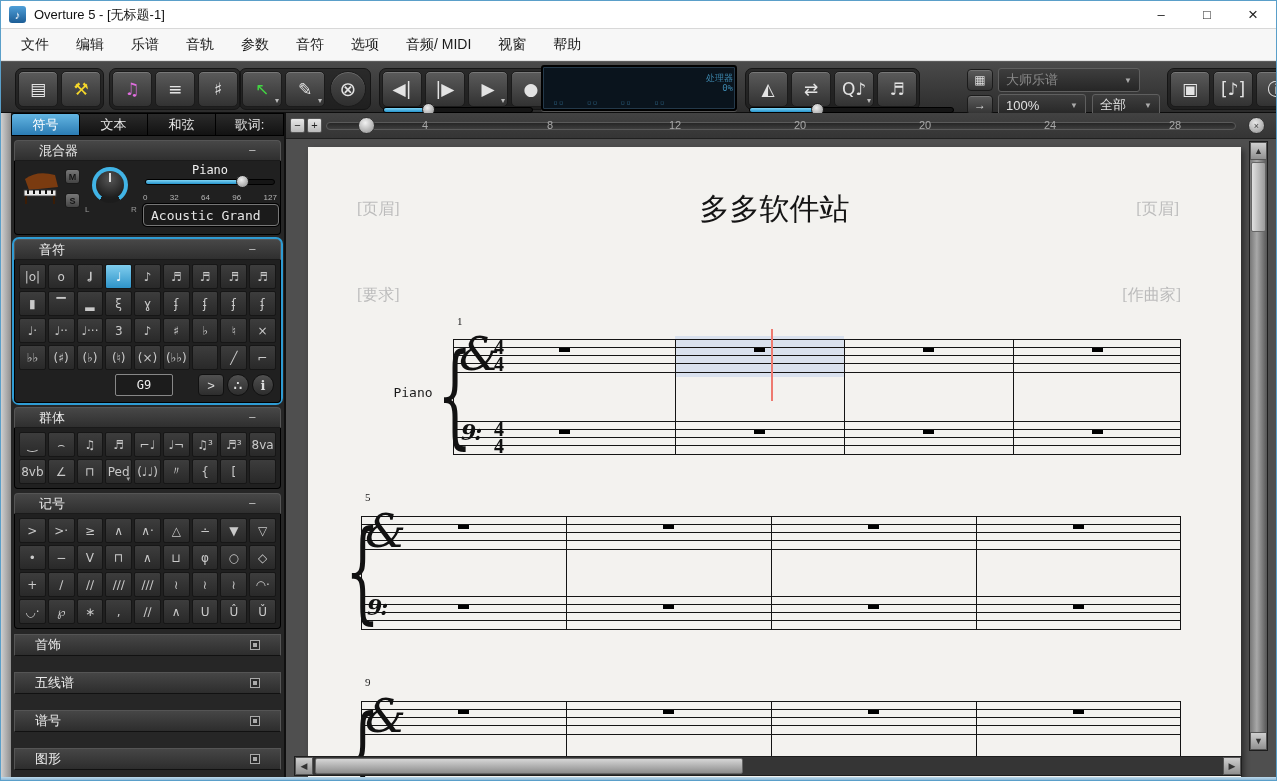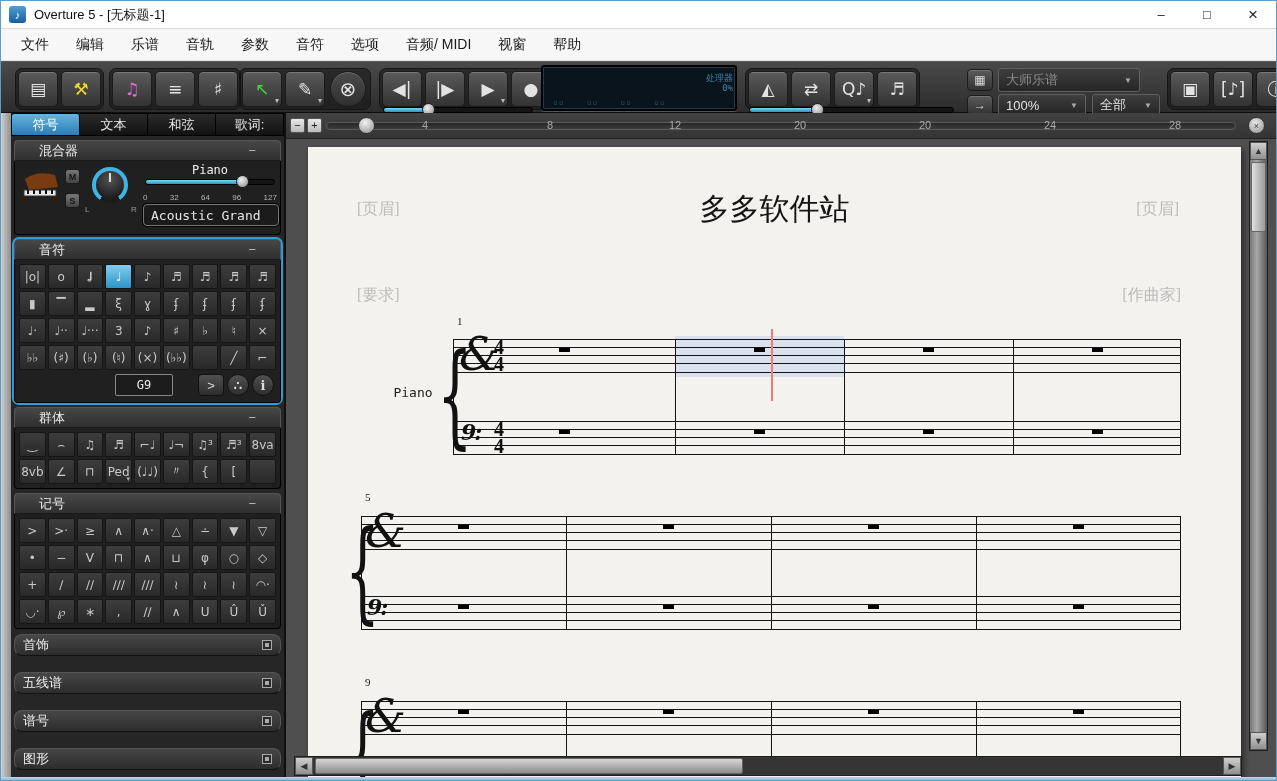--- a/index.html
+++ b/index.html
@@ -67,21 +67,21 @@
   .pcell.sel{background:linear-gradient(#80cdee,#2e94c9);color:#fff;}
   .pcell.hollow{color:transparent;-webkit-text-stroke:1px #c9c9c9;}
   .pcell.caret{position:relative;}
   .pcell.caret::after{content:"▾";position:absolute;right:1px;bottom:0;font-size:7px;color:#aaa;-webkit-text-stroke:0;}
   .notes-bottom{display:flex;align-items:center;padding:2px 6px 6px 18px;position:relative;height:28px;}
   .chordbox{position:absolute;left:100px;top:0;width:58px;height:22px;background:#1c1c1c;border:1px solid #888;border-radius:2px;color:#eee;font-size:12px;text-align:center;font-family:"DejaVu Sans Mono",monospace;}
   .nbtns{position:absolute;right:6px;top:0;display:flex;gap:3px;}
   .nbtn{width:26px;height:22px;border:1px solid #111;border-radius:4px;background:linear-gradient(#505050,#2d2d2d);color:#ddd;font-size:13px;display:flex;align-items:center;justify-content:center;padding:0;}
   .nbtn.round{border-radius:50%;width:22px;height:22px;font-weight:bold;font-family:"DejaVu Serif",serif;}
   
-  .cbar{margin:5px 3px 16px 3px;height:22px;background:linear-gradient(#464646,#2d2d2d);border:1px solid #555;border-bottom-color:#111;border-radius:8px;display:flex;align-items:center;justify-content:space-between;padding:0 8px;color:#ececec;font-size:13px;}
+  .cbar{margin:5px 3px 16px 3px;height:22px;background:linear-gradient(#464646,#2d2d2d);border:1px solid #555;border-bottom-color:#111;border-radius:0;display:flex;align-items:center;justify-content:space-between;padding:0 20px;color:#ececec;font-size:13px;}
   .expbox{width:10px;height:10px;border:1px solid #aaa;background:#2a2a2a;display:flex;align-items:center;justify-content:center;}
   .expbox i{width:4px;height:4px;background:#aaa;}
   
   .score-area{position:absolute;left:285px;top:112px;right:0;bottom:3px;background:#4f4f4f;}
   .ruler{position:absolute;left:0;top:0;width:100%;height:26px;background:linear-gradient(#424242,#353535);border-bottom:1px solid #202020;}
   .rbtn{position:absolute;top:5px;width:15px;height:15px;background:linear-gradient(#e8e8e8,#bbb);border:1px solid #555;color:#222;font-size:11px;line-height:13px;text-align:center;border-radius:2px;padding:0;}
   .rtrack{position:absolute;left:40px;right:40px;top:9px;height:8px;background:linear-gradient(#262626,#3d3d3d);border:1px solid #5a5a5a;border-radius:4px;}
   .rthumb{position:absolute;left:72px;top:4px;width:17px;height:17px;border-radius:50%;background:radial-gradient(circle at 42% 32%,#f2f2f2,#8d8d8d);border:1px solid #333;}
   .rend{position:absolute;left:962px;top:4px;width:17px;height:17px;border-radius:50%;background:radial-gradient(circle at 42% 32%,#e8e8e8,#909090);border:1px solid #333;color:#444;font-size:9px;display:flex;align-items:center;justify-content:center;}
   .rnums{position:absolute;left:128px;width:772px;top:6px;display:flex;justify-content:space-between;}

